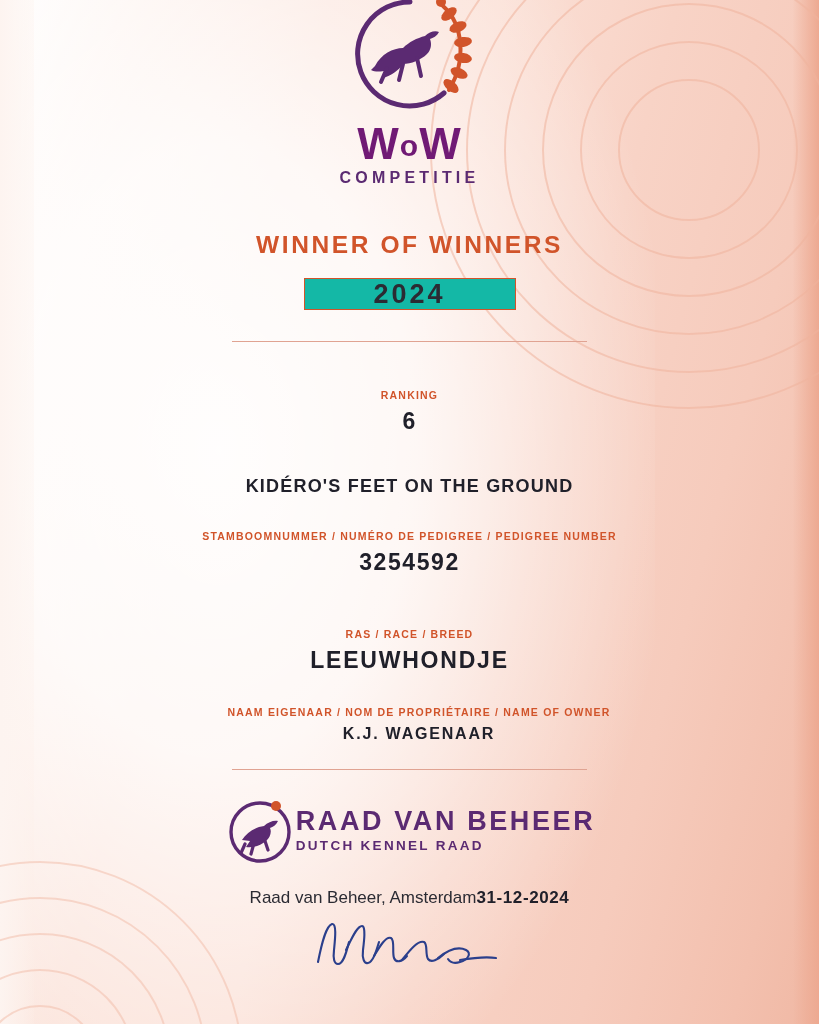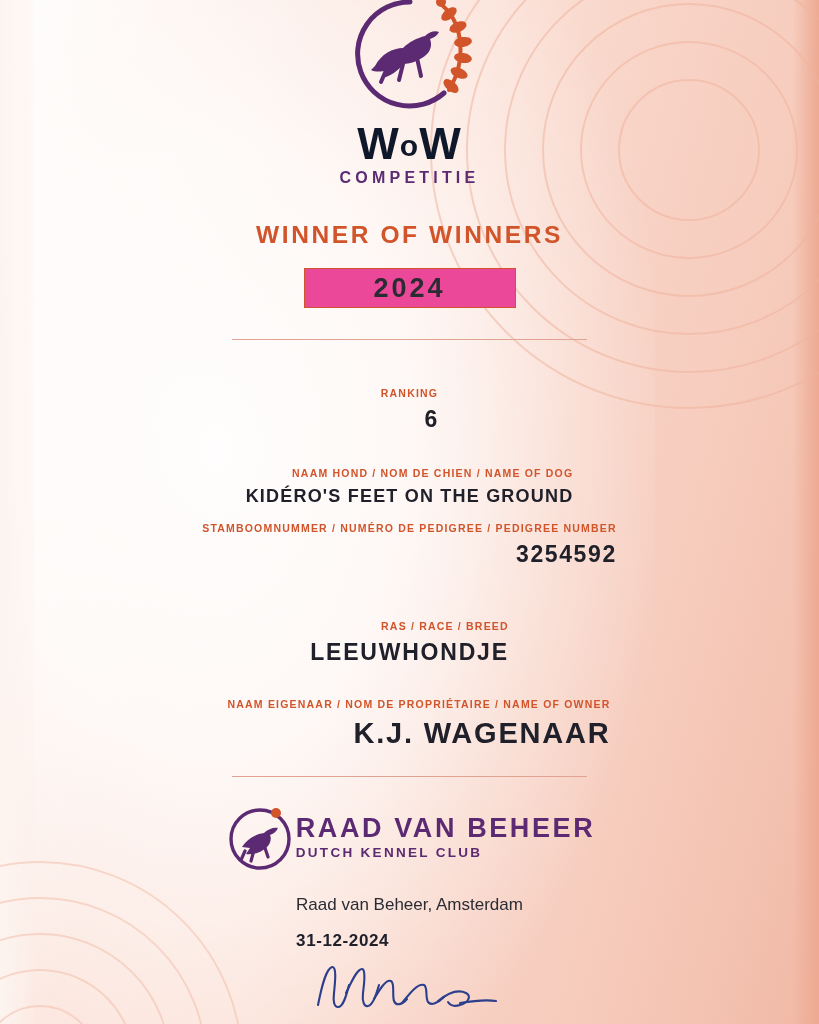--- a/index.html
+++ b/index.html
@@ -98,94 +98,94 @@
     flex-direction: column;
     align-items: center;
   }
   .wow-emblem { width: 146px; height: 124px; display:block; }
 
   .wow-word {
     margin-top: 4px;
     font-family: "Liberation Sans", sans-serif;
     font-size: 44px;
     font-weight: bold;
-    color: #0f172a;
+    color: #701a75;
     letter-spacing: 1px;
     line-height: 1;
   }
   .wow-word .small-o { font-size: 30px; vertical-align: 3px; }
   .wow-sub {
     margin-top: 3px;
     font-size: 16px;
     font-weight: bold;
     letter-spacing: 4.2px;
     color: #5b2a72;
     text-align: center;
   }
 
   .winner-title {
-    margin-top: 34px;
+    margin-top: 44px;
     font-size: 24.5px;
     font-weight: bold;
     letter-spacing: 2.6px;
     color: #d1542a;
   }
 
   .year-box {
     margin-top: 19px;
     width: 212px;
-    height: 40px;
+    height: 32px;
     border: 1.6px solid #d1542a;
-    background: #ec4899;
+    background: #14b8a6;
     display: flex;
     align-items: center;
     justify-content: center;
   }
   .year-text {
     font-size: 27px;
     font-weight: bold;
     letter-spacing: 3px;
     color: #2b2b33;
   }
 
   .divider {
     margin-top: 31px;
     width: 355px;
     height: 1px;
     background: #e0a392;
   }
   .divider.bottom { margin-top: 26px; }
 
-  .field { text-align: right; }
+  .field { text-align: center; }
   .field-label {
     font-size: 10.5px;
     font-weight: bold;
     letter-spacing: 1.2px;
     color: #d1542a;
   }
   .field-value {
     margin-top: 7px;
     color: #20202a;
     font-weight: bold;
   }
 
   .f-ranking { margin-top: 47px; }
   .f-ranking .field-value { font-size: 23px; letter-spacing: 1px; }
 
   .f-dogname { margin-top: 34px; }
   .f-dogname .field-value { font-size: 18px; letter-spacing: 1.2px; }
 
-  .f-pedigree { margin-top: 15px; }
+  .f-pedigree { margin-top: 33px; }
   .f-pedigree .field-value { font-size: 23px; letter-spacing: 1.6px; }
 
   .f-breed { margin-top: 52px; }
   .f-breed .field-value { font-size: 23px; letter-spacing: 1.8px; }
 
   .f-owner { margin-top: 32px; margin-left: 19px; }
-  .f-owner .field-value { font-size: 29px; letter-spacing: 1.8px; }
+  .f-owner .field-value { font-size: 16px; letter-spacing: 1.8px; }
 
   
   .rvb-row {
     margin-top: 24px;
     display: flex;
     align-items: center;
   }
   .rvb-emblem { width: 72px; height: 72px; display:block; }
   .rvb-text { display: flex; flex-direction: column; }
   .rvb-title {
@@ -200,22 +200,20 @@
     font-size: 13.5px;
     font-weight: bold;
     letter-spacing: 2.3px;
     color: #5b2a72;
   }
 
   .place-row {
     margin-top: 22px;
     display: flex;
     align-items: baseline;
-    gap: 16px;
-    flex-direction: column;
   }
   .place-text {
     font-size: 17px;
     color: #2b2b33;
   }
   .place-date {
     font-size: 17px;
     font-weight: bold;
     letter-spacing: 0.6px;
     color: #20202a;
@@ -294,21 +292,20 @@
   </div>
 
   <div class="divider"></div>
 
   <div class="field f-ranking">
     <div class="field-label">RANKING</div>
     <div class="field-value">6</div>
   </div>
 
   <div class="field f-dogname">
-    <div class="field-label">NAAM HOND / NOM DE CHIEN / NAME OF DOG</div>
     <div class="field-value">KIDÉRO'S FEET ON THE GROUND</div>
   </div>
 
   <div class="field f-pedigree">
     <div class="field-label">STAMBOOMNUMMER / NUMÉRO DE PEDIGREE / PEDIGREE NUMBER</div>
     <div class="field-value">3254592</div>
   </div>
 
   <div class="field f-breed">
     <div class="field-label">RAS / RACE / BREED</div>
@@ -325,21 +322,21 @@
   <div class="rvb-row">
     <svg class="rvb-emblem" viewBox="0 0 72 72">
       <circle cx="36" cy="38" r="29" fill="none" stroke="#5b2a72" stroke-width="3.4"></circle>
       <circle cx="52" cy="12" r="5" fill="#d1542a"></circle>
       <path d="M18 46 C23 38 32 33 40 32 C44 28 50 26 54 27 C52 31 49 33 46 34
                C48 38 46 44 42 47 C36 52 28 54 22 53 L26 47 Z" fill="#5b2a72"></path>
       <path d="M30 49 L27 60 M40 44 L44 56 M21 50 L17 59" stroke="#5b2a72" stroke-width="3.2" stroke-linecap="round" fill="none"></path>
     </svg>
     <div class="rvb-text">
       <div class="rvb-title">RAAD VAN BEHEER</div>
-      <div class="rvb-sub">DUTCH KENNEL CLUB</div>
+      <div class="rvb-sub">DUTCH KENNEL RAAD</div>
     </div>
   </div>
 
   <div class="place-row">
     <span class="place-text">Raad van Beheer, Amsterdam</span>
     <span class="place-date">31-12-2024</span>
   </div>
 
   <svg class="signature" viewBox="0 0 200 56">
     <g fill="none" stroke="#2b3f8c" stroke-width="2.1" stroke-linecap="round">

